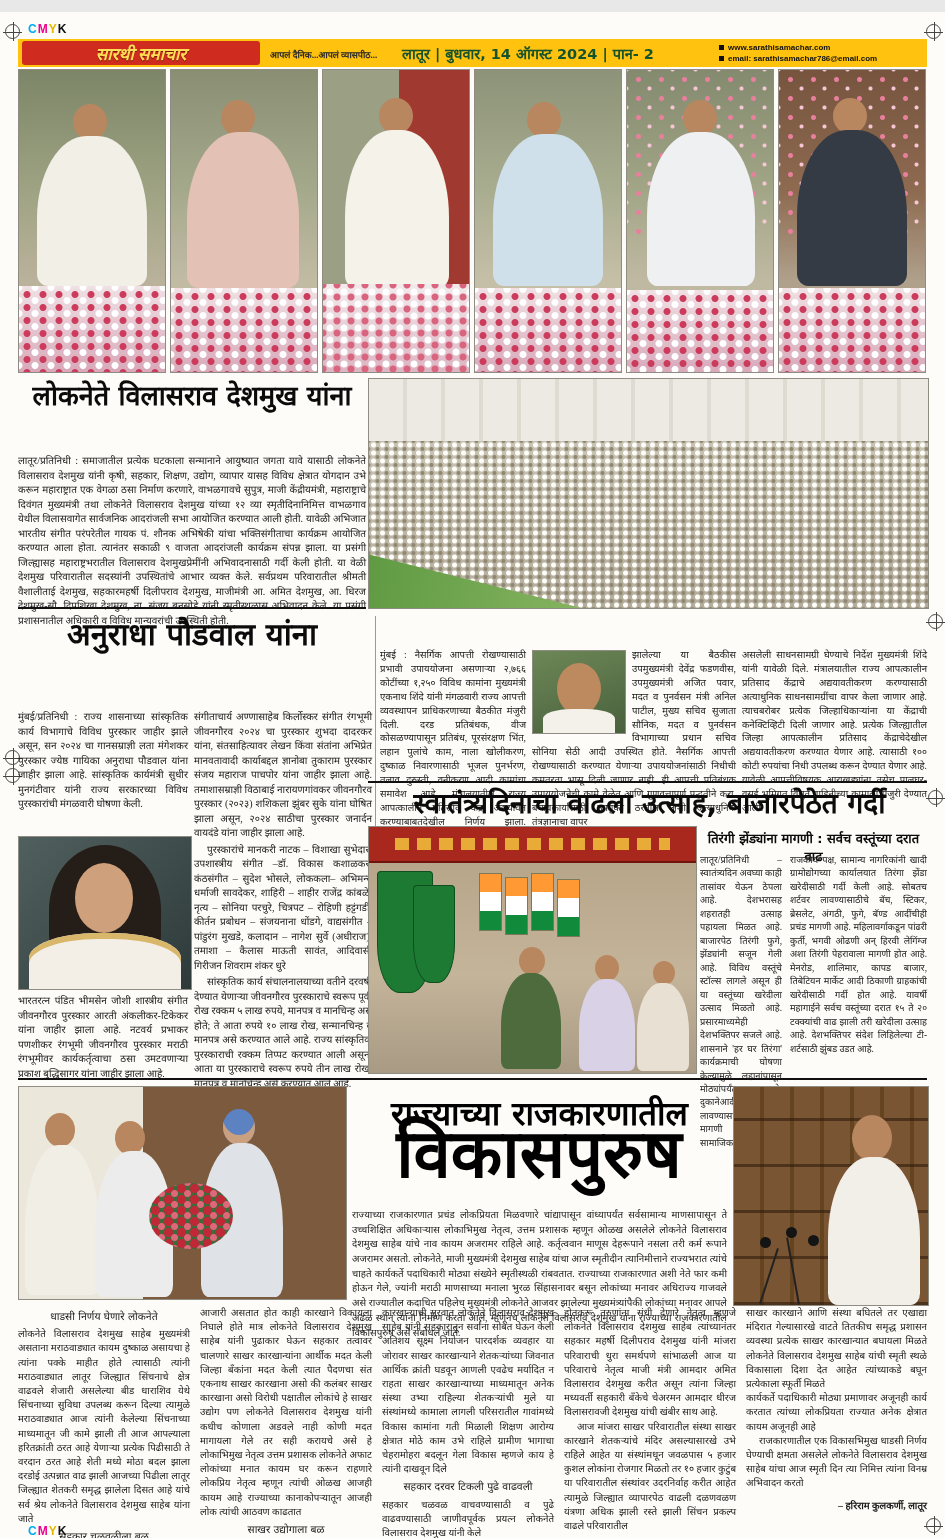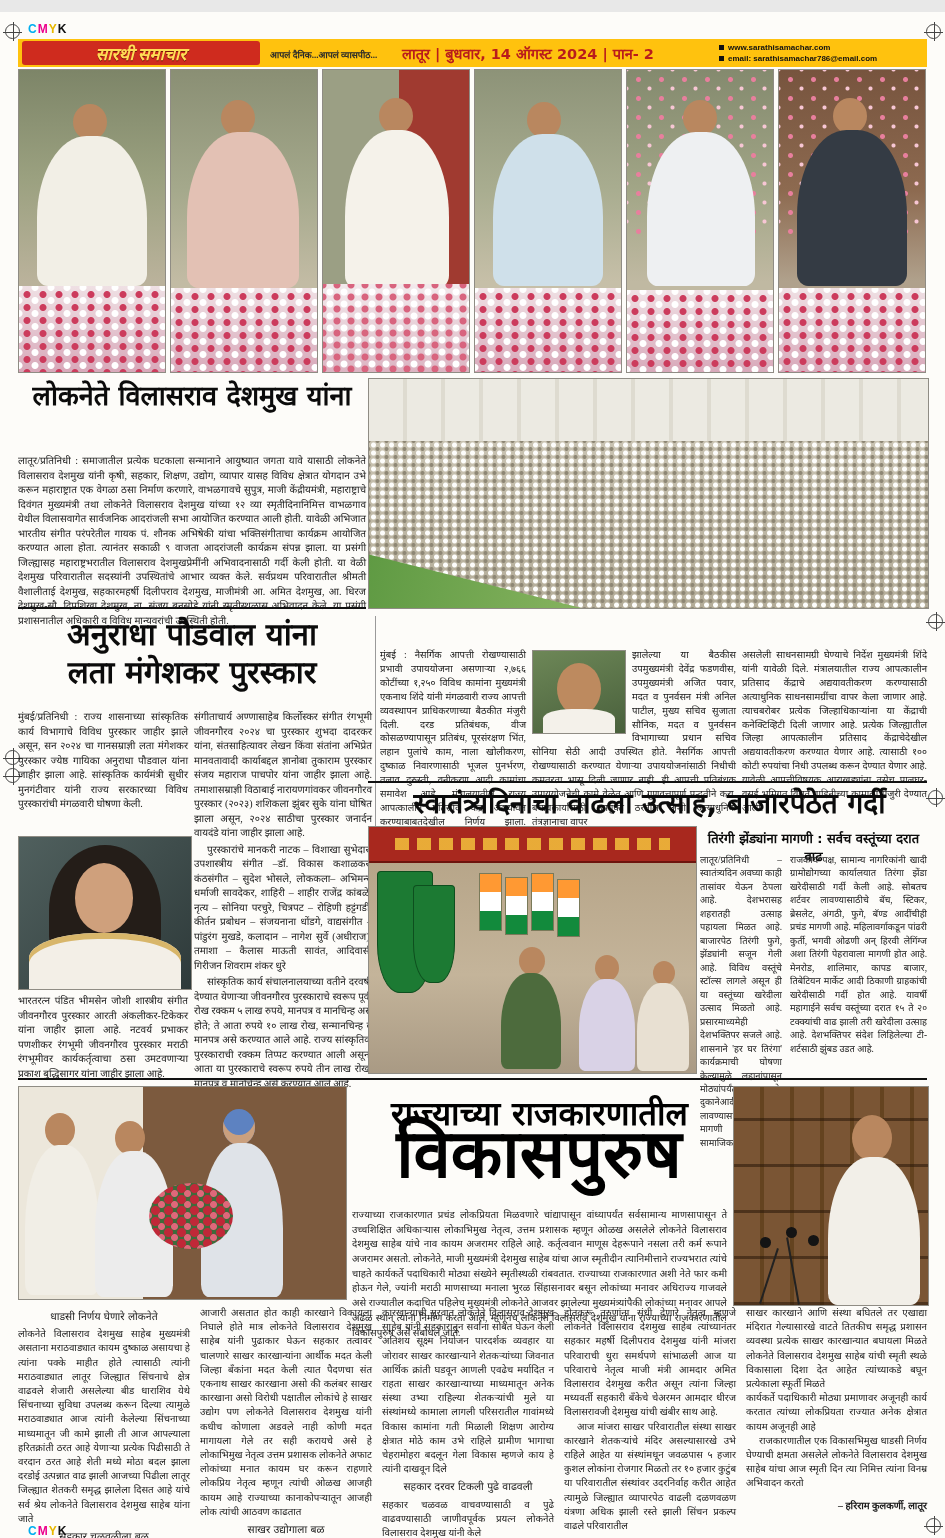--- a/index.html
+++ b/index.html
@@ -11,21 +11,21 @@
   .reg:before{content:"";position:absolute;left:50%;top:-3px;bottom:-3px;width:1px;background:#444;}
   .reg:after{content:"";position:absolute;top:50%;left:-3px;right:-3px;height:1px;background:#444;}
   .cmyk{font-family:"Liberation Sans",sans-serif;font-weight:bold;font-size:12px;letter-spacing:1px;}
   .cmyk .c{color:#00aeef}.cmyk .m{color:#ec008c}.cmyk .y{color:#e8b800}.cmyk .k{color:#111}
   
   .mastbar{position:absolute;left:18px;top:27px;width:909px;height:28px;background:#ffc20e;}
   .logobox{position:absolute;left:4px;top:2px;width:238px;height:24px;background:#cf2b1e;border-radius:3px;
            display:flex;align-items:center;justify-content:center;}
   .logotext{font-size:17px;font-weight:bold;color:#ffdd55;text-shadow:0 1px 0 #7a1008;font-style:italic;}
   .tagline{position:absolute;left:252px;top:9px;font-size:9px;font-weight:bold;color:#2a2a2a;}
-  .dateline{position:absolute;left:330px;top:4px;width:360px;text-align:center;font-size:14.5px;font-weight:bold;color:#b91c1c;
+  .dateline{position:absolute;left:330px;top:4px;width:360px;text-align:center;font-size:14.5px;font-weight:bold;color:#14532d;
             font-family:"DejaVu Sans",sans-serif;}
   .mastinfo{position:absolute;right:8px;top:3px;width:200px;font-family:"Liberation Sans",sans-serif;
             font-size:8px;font-weight:bold;color:#111;line-height:11px;}
   .mastinfo .row{display:flex;align-items:center;gap:4px;}
   .sq{width:5px;height:5px;background:#111;display:inline-block;flex:0 0 auto;}
   
   .photo{position:absolute;overflow:hidden;border:1px solid #8f8c84;background:#cfc9ba;}
   .head{position:absolute;border-radius:50%;background:#b9875f;}
   .torso{position:absolute;border-radius:45% 45% 10% 10% / 55% 55% 8% 8%;}
   .flowers{position:absolute;left:0;right:0;bottom:0;
@@ -149,21 +149,20 @@
   <div class="photo" style="left:368px;top:366px;width:559px;height:229px;">
     <div class="tent"></div>
     <div class="crowdmass"></div>
     <div class="grass"></div>
   </div>
 
   <div class="rule-v" style="left:375px;top:604px;height:458px;"></div>
 
   <div class="abs hl" style="left:14px;top:604px;width:356px;font-size:31px;">
     <div>अनुराधा पौडवाल यांना</div>
-    <div>लता मंगेशकर पुरस्कार</div>
   </div>
   <div class="abs body-text" style="left:18px;top:698px;width:170px;">मुंबई/प्रतिनिधी : राज्य शासनाच्या सांस्कृतिक कार्य विभागाचे विविध पुरस्कार जाहीर झाले असून, सन २०२४ चा गानसम्राज्ञी लता मंगेशकर पुरस्कार ज्येष्ठ गायिका अनुराधा पौडवाल यांना जाहीर झाला आहे. सांस्कृतिक कार्यमंत्री सुधीर मुनगंटीवार यांनी राज्य सरकारच्या विविध पुरस्कारांची मंगळवारी घोषणा केली.</div>
   <div class="photo" style="left:18px;top:824px;width:172px;height:152px;background:linear-gradient(135deg,#50605e,#2e3a3a);">
     <div style="position:absolute;left:30px;top:8px;width:112px;height:130px;border-radius:50% 50% 30% 30%;background:#241d18;"></div>
     <div class="head" style="left:56px;top:26px;width:58px;height:70px;background:#cfa07c;"></div>
     <div style="position:absolute;left:10px;top:96px;width:152px;height:56px;border-radius:45% 45% 0 0;background:#f3efe7;box-shadow:inset 0 6px 0 #d8b66a;"></div>
   </div>
   <div class="abs body-text" style="left:18px;top:982px;width:170px;">भारतरत्न पंडित भीमसेन जोशी शास्त्रीय संगीत जीवनगौरव पुरस्कार आरती अंकलीकर-टिकेकर यांना जाहीर झाला आहे. नटवर्य प्रभाकर पणशीकर रंगभूमी जीवनगौरव पुरस्कार मराठी रंगभूमीवर कार्यकर्तृत्वाचा ठसा उमटवणाऱ्या प्रकाश बुद्धिसागर यांना जाहीर झाला आहे.</div>
   <div class="abs body-text" style="left:194px;top:698px;width:178px;">
     <p>संगीताचार्य अण्णासाहेब किर्लोस्कर संगीत रंगभूमी जीवनगौरव २०२४ चा पुरस्कार शुभदा दादरकर यांना, संतसाहित्यावर लेखन किंवा संतांना अभिप्रेत मानवतावादी कार्याबद्दल ज्ञानोबा तुकाराम पुरस्कार संजय महाराज पाचपोर यांना जाहीर झाला आहे. तमाशासम्राज्ञी विठाबाई नारायणगांवकर जीवनगौरव पुरस्कार (२०२३) शशिकला झुंबर सुके यांना घोषित झाला असून, २०२४ साठीचा पुरस्कार जनार्दन वायदंडे यांना जाहीर झाला आहे.</p>

